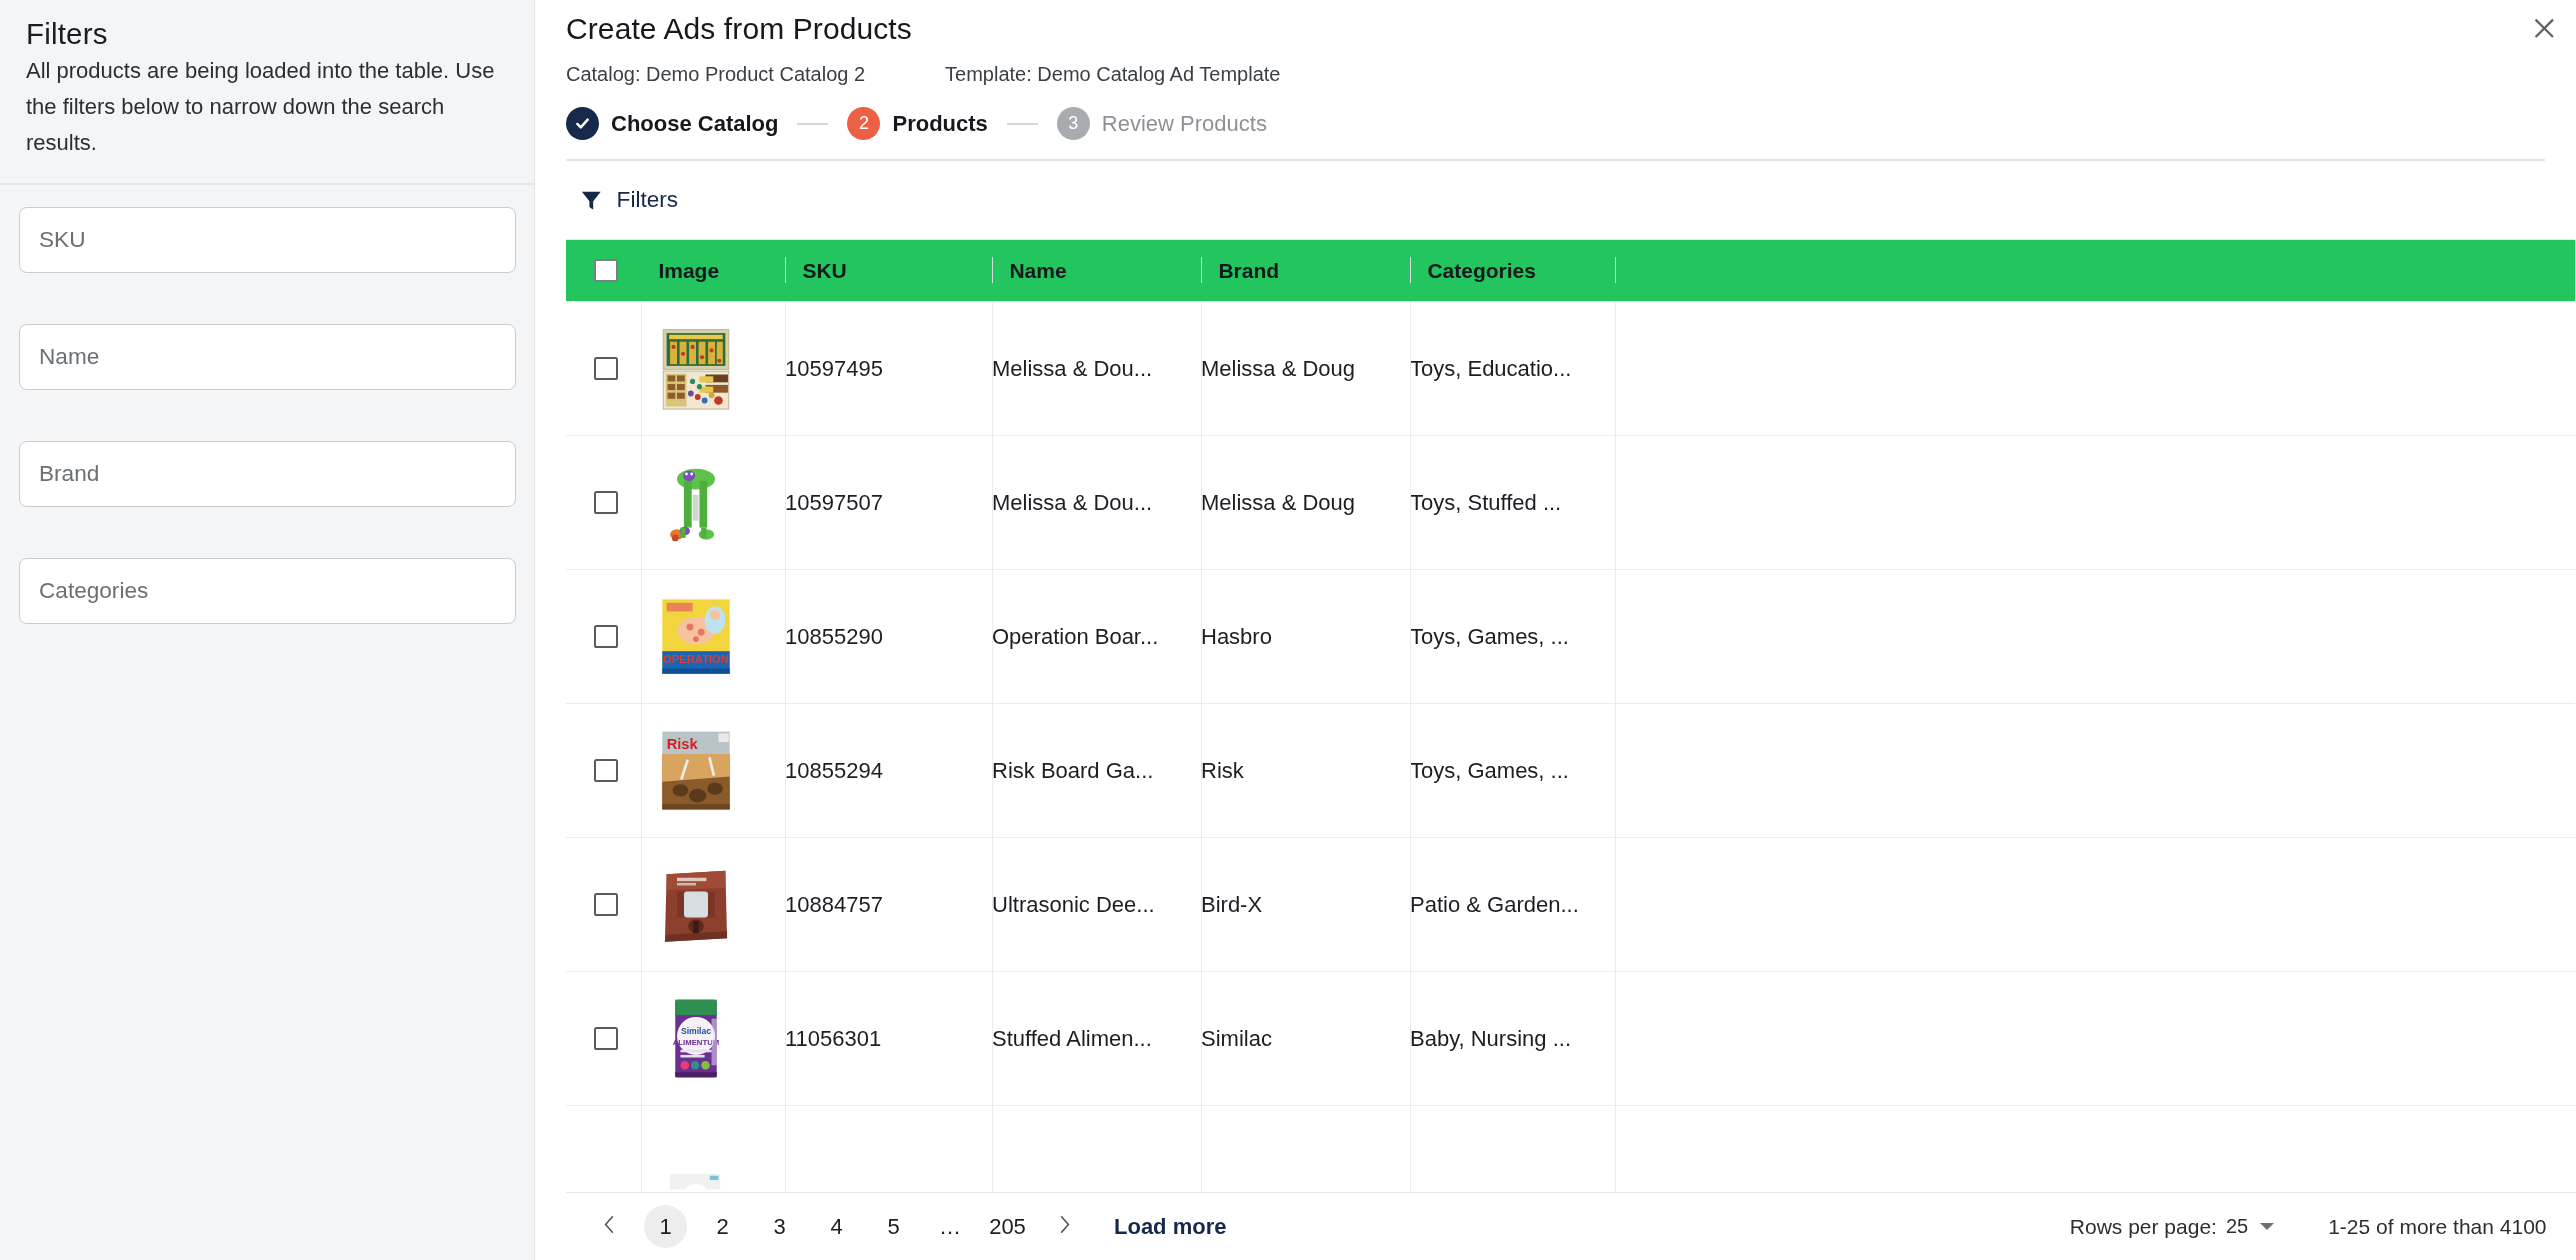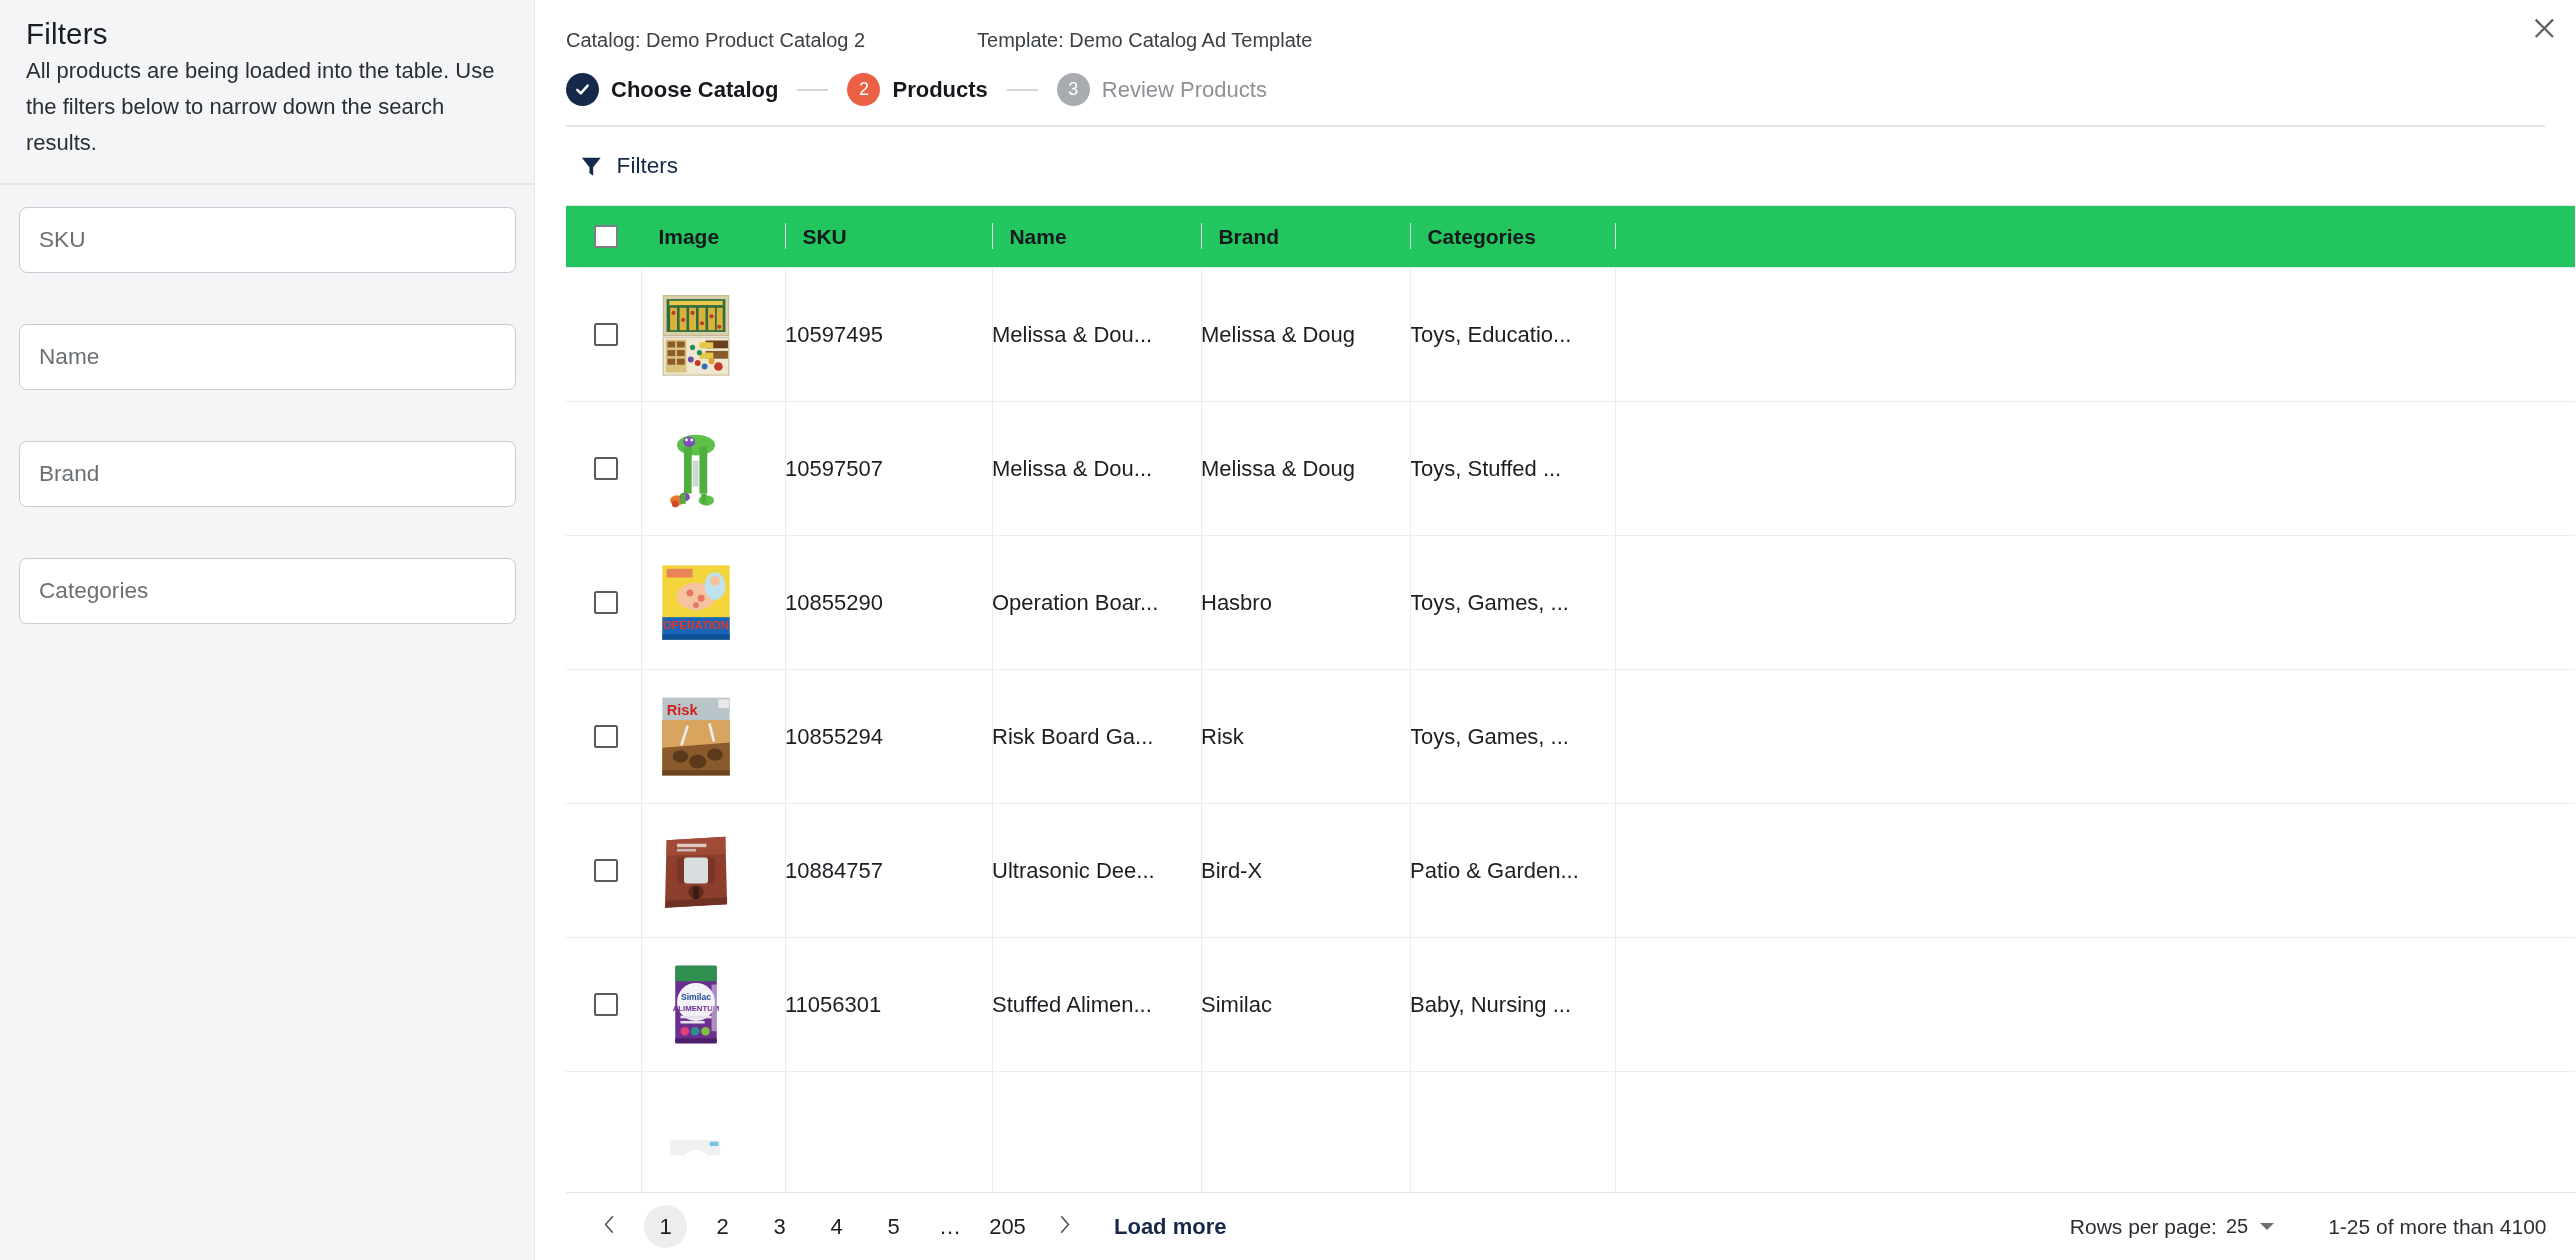--- a/index.html
+++ b/index.html
@@ -48,21 +48,21 @@
   .field input::placeholder { color: #6b7075; opacity: 1; }
 
   
   .main { flex: 1 1 auto; position: relative; background: #fff; height: 1260px; }
   .main-head { padding: 12px 31px 0 31px; position: relative; }
   .page-title {
     font-size: 30px; font-weight: 400; color: #15181c; letter-spacing: 0.1px;
   }
   .meta-row { margin-top: 17.4px; display: flex; gap: 28px; }
   .meta-item { font-size: 20px; color: #3a3f45; }
-  .meta-item + .meta-item { margin-left: 84px; text-align: right; }
+  .meta-item + .meta-item { margin-left: 52px; text-align: right; }
 
   .close-btn {
     position: absolute; top: 8.7px; right: 12px;
     width: 40px; height: 40px;
     display: flex; align-items: center; justify-content: center;
     cursor: pointer; color: #5c6066;
   }
   .close-btn svg { display: block; }
 
   
@@ -202,20 +202,21 @@
       </div>
       <div class="field">
         <input type="text" placeholder="Categories" style="">
       </div>
     </div>
   </aside>
 
   <section class="main">
 
     <div class="main-head">
+      <div class="page-title">Create Ads from Products</div>
 
       <div class="meta-row">
         <div class="meta-item">Catalog: Demo Product Catalog 2</div>
         <div class="meta-item">Template: Demo Catalog Ad Template</div>
       </div>
 
       <div class="close-btn">
         <span>
           <svg width="22.6" height="22.6" viewBox="0 0 26 26" aria-hidden="true">
             <path d="M3 3 L23 23 M23 3 L3 23" stroke="#5c6066" stroke-width="2.6" fill="none"></path>

